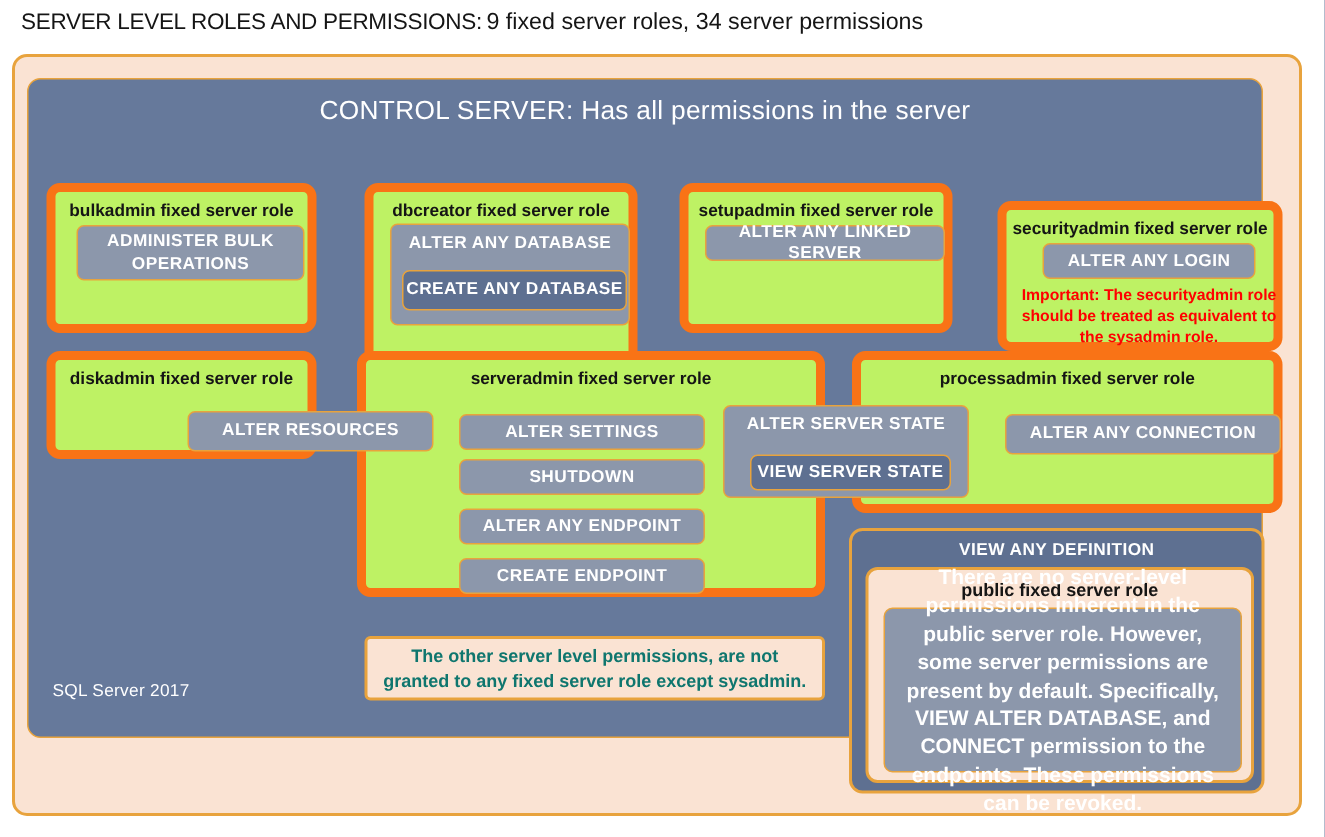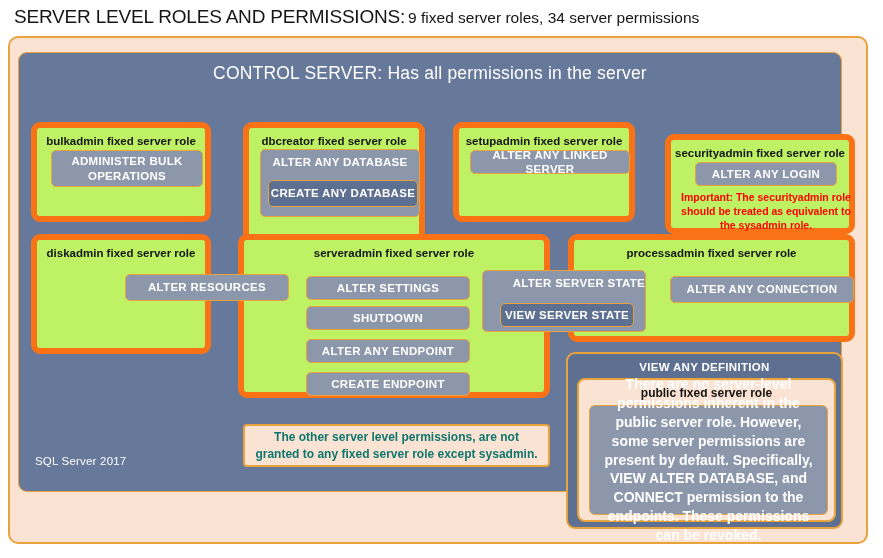--- a/index.html
+++ b/index.html
@@ -9,21 +9,21 @@
     font-family:"Liberation Sans", sans-serif;
     overflow:hidden;
     position:relative;
   }
   
   #title-bar{
     position:absolute;left:14px;top:6px;width:860px;height:26px;
     white-space:nowrap;
   }
   #title-main{
-    font-size:19px;letter-spacing:-0.2px;color:#151515;
+    font-size:15px;letter-spacing:-0.2px;color:#151515;
   }
   #title-sub{
     font-size:15.5px;color:#151515;margin-left:3px;margin-top:16px;
   }
   
   #sysadmin-box{
     position:absolute;left:8px;top:36px;width:860px;height:508px;
     background:#FAE3D3;border:2px solid #E8A33D;border-radius:10px;
     box-sizing:border-box;
   }
@@ -135,40 +135,40 @@
   <div class="role-title">setupadmin fixed server role</div>
   <div class="perm" style="left:11px;top:22px;width:160px;height:24px;">ALTER ANY LINKED SERVER</div>
 </div>
 
 <div class="role-card" style="left:665px;top:122px;width:190px;height:100px;margin-top:12px;">
   <div class="role-title">securityadmin fixed server role</div>
   <div class="perm" style="left:24px;top:22px;width:142px;height:24px;">ALTER ANY LOGIN</div>
   <div class="note-red" style="left:8px;top:50px;width:174px;">Important:  The securityadmin role should  be treated as equivalent to the  sysadmin role.</div>
 </div>
 
-<div class="role-card" style="left:31px;top:234px;width:180px;height:120px;">
+<div class="role-card" style="left:31px;top:234px;width:180px;height:72px;">
   <div class="role-title">diskadmin fixed server role</div>
 </div>
 
 <div class="role-card" style="left:238px;top:234px;width:312px;height:164px;">
   <div class="role-title">serveradmin fixed server role</div>
   <div class="perm" style="left:62px;top:36px;width:164px;height:24px;">ALTER SETTINGS</div>
   <div class="perm" style="left:62px;top:66px;width:164px;height:24px;">SHUTDOWN</div>
   <div class="perm" style="left:62px;top:99px;width:164px;height:24px;">ALTER ANY ENDPOINT</div>
   <div class="perm" style="left:62px;top:132px;width:164px;height:24px;">CREATE  ENDPOINT</div>
 </div>
 
 <div class="role-card" style="left:568px;top:234px;width:287px;height:108px;">
   <div class="role-title">processadmin fixed server role</div>
   <div class="perm" style="left:96px;top:36px;width:184px;height:27px;">ALTER ANY CONNECTION</div>
 </div>
 
 <div class="perm" style="left:125px;top:274px;width:164px;height:27px;">ALTER RESOURCES</div>
 
-<div class="perm" style="left:482px;top:270px;width:164px;height:62px;align-items:flex-start;padding-top:5px;justify-content:flex-end;">
+<div class="perm" style="left:482px;top:270px;width:164px;height:62px;align-items:flex-start;padding-top:5px;">
   <span>ALTER SERVER  STATE</span>
 </div>
 <div class="perm dark" style="left:500px;top:303px;width:134px;height:24px;">VIEW SERVER  STATE</div>
 
 <div class="note-card" style="left:243px;top:424px;width:307px;height:43px;">The other server level permissions,  are not granted to any fixed server role except sysadmin.</div>
 
 <div id="public-outer">
   <div id="view-any-definition-label">VIEW ANY DEFINITION</div>
   <div id="public-inner">
     <div id="public-role-label">public  fixed server role</div>

